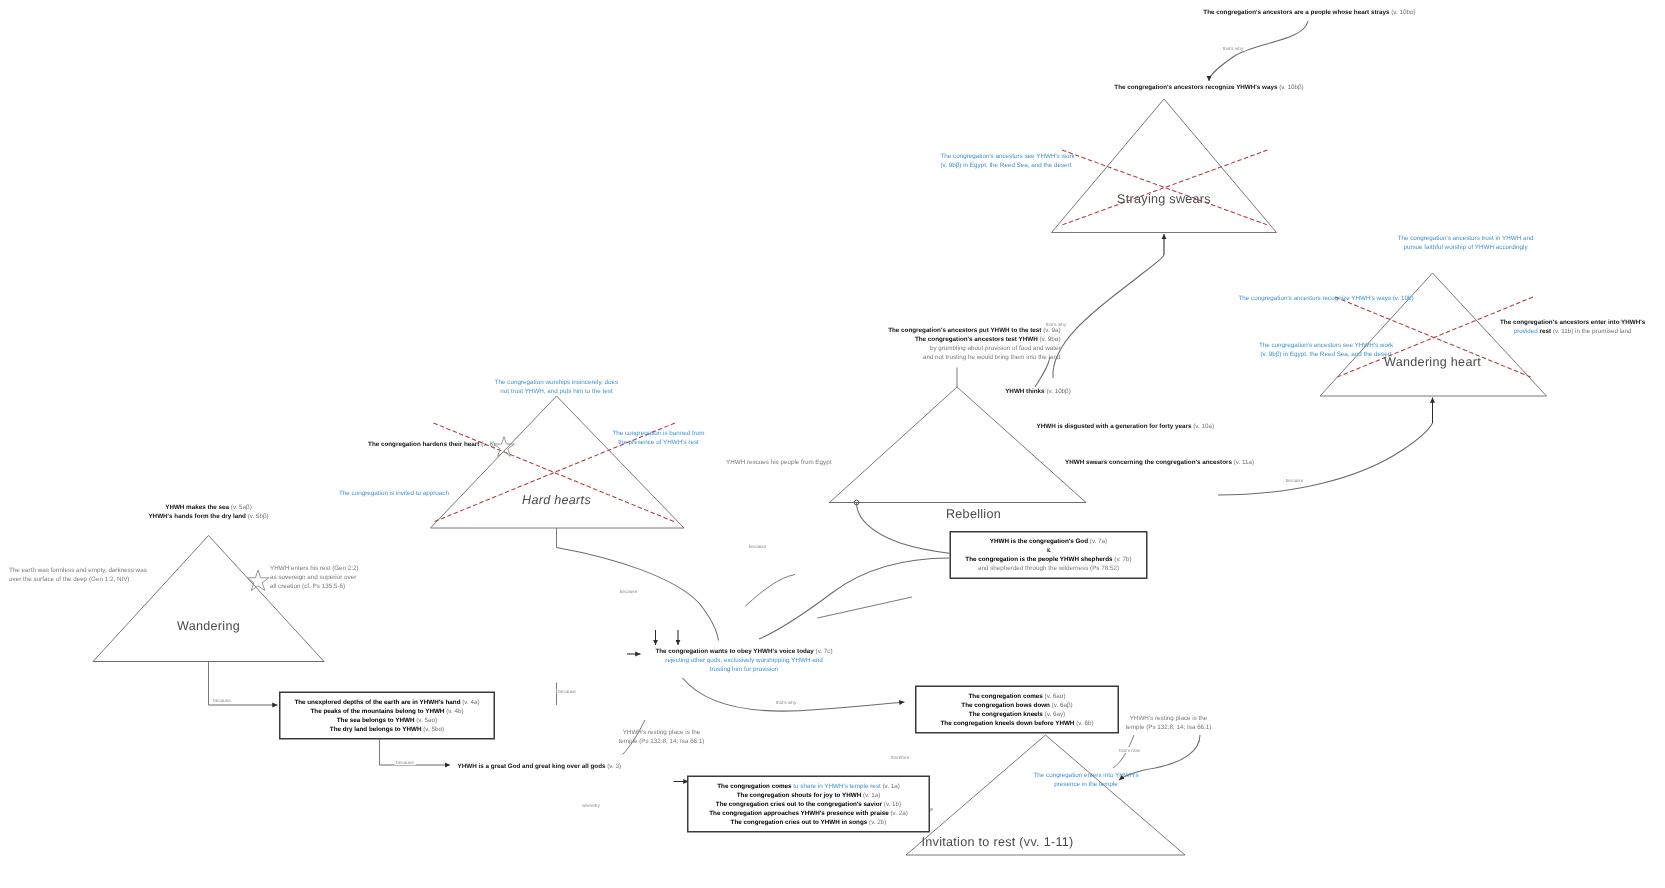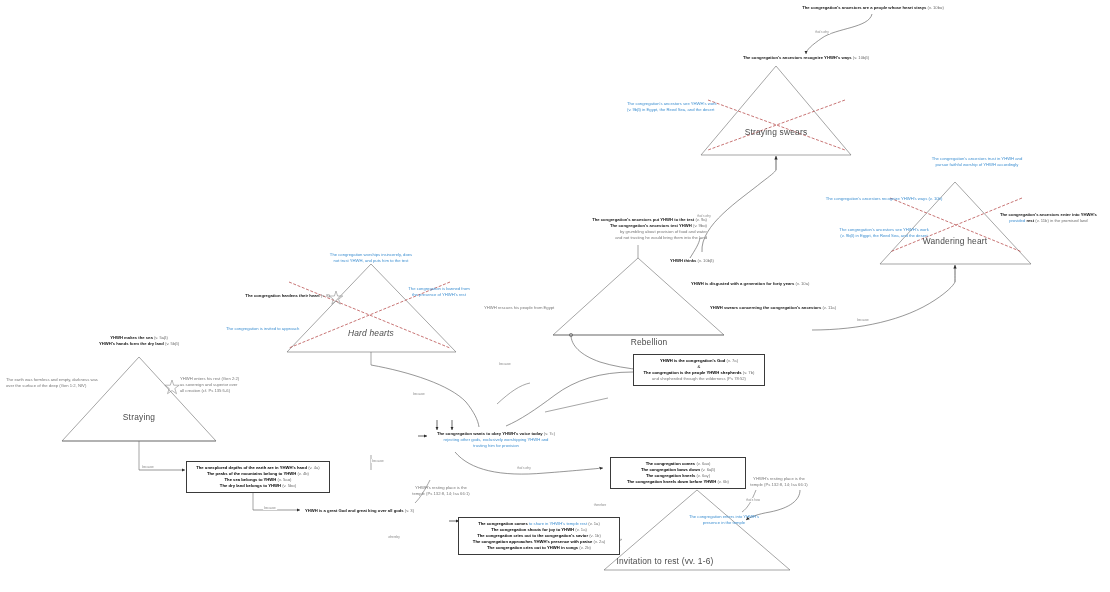--- a/index.html
+++ b/index.html
@@ -214,21 +214,21 @@
   <div class="lbl r" style="left:330px; top:293px;">
     <span class="bold">The congregation hardens their heart</span>
     <span class="vref">(v. 8)</span>
   </div>
   <div class="lbl c blue" style="left:439px; top:286px;">
     <div>The congregation is banned from</div>
     <div>the presence of YHWH's rest</div>
   </div>
   <div class="lbl l blue" style="left:226px; top:326px;">The congregation is invited to approach</div>
 
-  <div class="tri-name big" style="left:139px; top:412px;">Straying</div>
+  <div class="tri-name big" style="left:139px; top:412px;">Wandering</div>
   <div class="lbl c" style="left:139px; top:335px;">
     <div><span class="bold">YHWH makes the sea</span> <span class="vref">(v. 5aβ)</span></div>
     <div><span class="bold">YHWH's hands form the dry land</span> <span class="vref">(v. 5bβ)</span></div>
   </div>
   <div class="lbl l grey" style="left:6px; top:377px;">
     <div>The earth was formless and empty, darkness was</div>
     <div>over the surface of the deep (Gen 1:2, NIV)</div>
   </div>
   <div class="lbl l grey" style="left:180px; top:376px;">
     <div>YHWH enters his rest (Gen 2:2)</div>
@@ -273,21 +273,21 @@
       <span class="bold">The congregation comes</span>
       <span class="blue">to share in YHWH's temple rest</span>
       <span class="vref">(v. 1a)</span>
     </div>
     <div><span class="bold">The congregation shouts for joy to YHWH</span> <span class="vref">(v. 1a)</span></div>
     <div><span class="bold">The congregation cries out to the congregation's savior</span> <span class="vref">(v. 1b)</span></div>
     <div><span class="bold">The congregation approaches YHWH's presence with praise</span> <span class="vref">(v. 2a)</span></div>
     <div><span class="bold">The congregation cries out to YHWH in songs</span> <span class="vref">(v. 2b)</span></div>
   </div>
 
-  <div class="tri-name big" style="left:665px; top:556px;">Invitation to rest (vv. 1-6)</div>
+  <div class="tri-name big" style="left:665px; top:556px;">Invitation to rest (vv. 1-11)</div>
 
   <div class="lbl c grey" style="left:441px; top:485px;">
     <div>YHWH's resting place is the</div>
     <div>temple (Ps 132:8, 14; Isa 66:1)</div>
   </div>
   <div class="lbl c grey" style="left:779px; top:476px;">
     <div>YHWH's resting place is the</div>
     <div>temple (Ps 132:8, 14; Isa 66:1)</div>
   </div>
   <div class="lbl c blue" style="left:724px; top:514px;">

